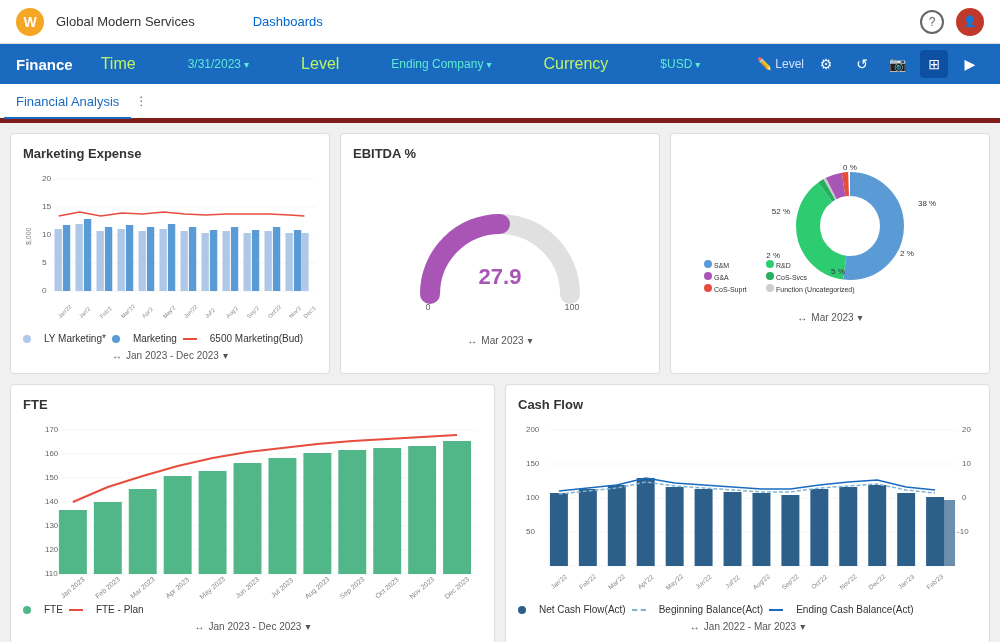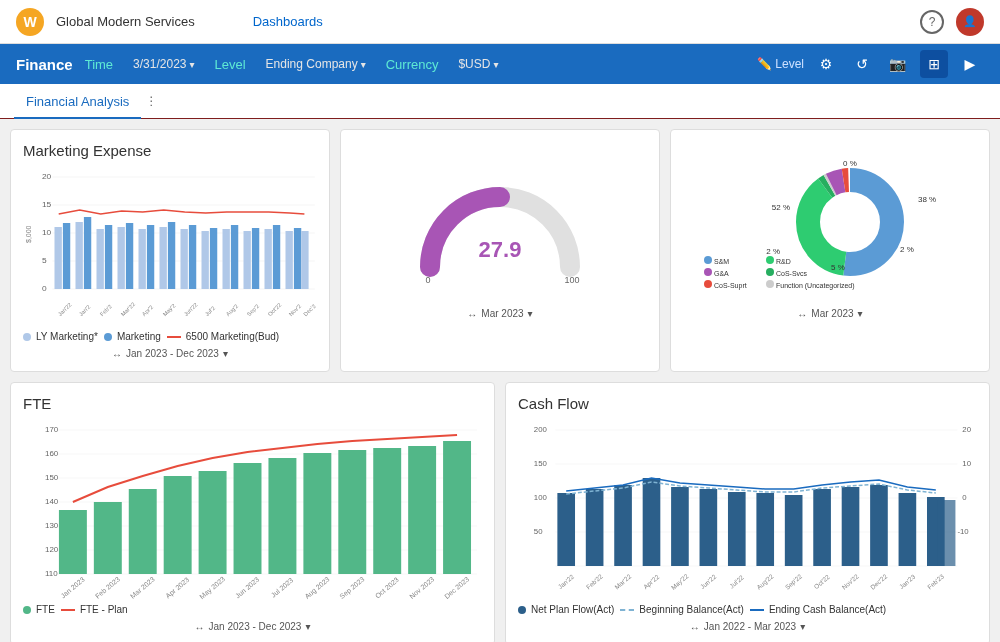--- a/index.html
+++ b/index.html
@@ -28,46 +28,46 @@
     .help-icon { width: 24px; height: 24px; border: 2px solid #666; border-radius: 50%; display: flex; align-items: center; justify-content: center; font-size: 12px; color: #666; cursor: pointer; }
     .avatar { width: 28px; height: 28px; border-radius: 50%; background: #c0392b; display: flex; align-items: center; justify-content: center; color: #fff; font-size: 11px; }
 
     
     .finance-toolbar {
       background: #1a6bbf;
       height: 40px;
       display: flex;
       align-items: center;
       padding: 0 16px;
-      gap: 4px;
+      gap: 20px;
     }
     .toolbar-title { color: #fff; font-size: 15px; font-weight: bold; margin-right: 8px; }
-    .toolbar-label { color: #5eead4; font-size: 13px; }
+    .toolbar-label { color: #bef264; font-size: 16px; }
     .toolbar-value {
-      color: #e5e5e5; font-size: 12px;
+      color: #5eead4; font-size: 12px;
       display: flex; align-items: center; gap: 3px;
       cursor: pointer;
     }
     .toolbar-separator { color: #cce0ff; margin: 0 6px; }
     .toolbar-right { margin-left: auto; display: flex; align-items: center; gap: 8px; }
     .toolbar-btn { color: #cce0ff; font-size: 12px; cursor: pointer; display: flex; align-items: center; gap: 3px; }
     .toolbar-icon-btn {
       width: 28px; height: 28px;
       border-radius: 4px;
       display: flex; align-items: center; justify-content: center;
       cursor: pointer; color: #fff; font-size: 14px;
     }
     .toolbar-icon-btn.active { background: #0d4fa0; }
     .chevron { font-size: 10px; }
 
     
     .tabs-bar {
       background: #fff;
-      padding: 0 14px;
-      border-bottom: 1px solid #7f1d1d;
+      padding: 0 4px;
+      border-bottom: 5px solid #7f1d1d;
       display: flex;
       align-items: center;
     }
     .tab {
       padding: 10px 12px 8px;
       font-size: 13px;
       cursor: pointer;
       border-bottom: 2px solid transparent;
       margin-bottom: -1px;
     }
@@ -91,41 +91,41 @@
       grid-template-columns: 1fr 1fr;
       gap: 10px;
     }
     .chart-card {
       background: #fff;
       border: 1px solid #ddd;
       border-radius: 4px;
       padding: 12px;
       position: relative;
     }
-    .chart-title { font-size: 15px; font-weight: normal; color: #333; margin-bottom: 8px; }
+    .chart-title { font-size: 13px; font-weight: bold; color: #333; margin-bottom: 8px; }
 
     
     .bar-chart-container { position: relative; height: 160px; }
     .bar-chart-svg { width: 100%; height: 100%; }
 
     
     .gauge-container { display: flex; flex-direction: column; align-items: center; height: 160px; justify-content: center; }
 
     
     .donut-container { display: flex; height: 160px; align-items: center; justify-content: center; }
     .legend { display: flex; flex-wrap: wrap; gap: 6px; margin-top: 4px; font-size: 10px; }
-    .legend-item { display: flex; align-items: center; gap: 5px; }
+    .legend-item { display: flex; align-items: center; gap: 13px; }
     .legend-dot { width: 8px; height: 8px; border-radius: 50%; }
     .legend-line { width: 14px; height: 2px; }
 
     
     .fte-chart-container { position: relative; height: 180px; text-align: right; }
 
     
-    .cashflow-chart-container { position: relative; height: 180px; margin-left: 8px; }
+    .cashflow-chart-container { position: relative; height: 180px; }
 
     .range-selector { display: flex; align-items: center; justify-content: center; gap: 4px; margin-top: 6px; font-size: 10px; color: #555; cursor: pointer; }
   </style>
 </head>
 <body>
 
 <div class="top-nav">
   <div class="workday-logo">W</div>
   <span class="nav-company">Global Modern Services</span>
   <span class="nav-link">Dashboards</span>
@@ -271,20 +271,21 @@
         </div>
       </div>
       <div class="range-selector">
         <span>↔</span>
         <span>Jan 2023 - Dec 2023</span>
         <span class="chevron">▾</span>
       </div>
     </div>
 
     <div class="chart-card">
+      <div class="chart-title">EBITDA %</div>
       <div class="gauge-container">
         <svg width="180" height="130" viewBox="0 0 180 130">
 
           <path d="M 20,110 A 70,70 0 0,1 160,110" fill="none" stroke="#e0e0e0" stroke-width="20" stroke-linecap="round"></path>
 
           <path d="M 20,110 A 70,70 0 0,1 90,40" fill="none" stroke="#a855b5" stroke-width="20" stroke-linecap="round"></path>
 
           <text x="90" y="100" text-anchor="middle" font-size="22" font-weight="bold" fill="#a855b5">27.9</text>
 
           <text x="18" y="126" text-anchor="middle" font-size="9" fill="#666">0</text>
@@ -470,21 +471,21 @@
           <text x="302" y="164" font-size="6.5" fill="#888" text-anchor="middle" transform="rotate(-40,302,162)">Oct'22</text>
           <text x="331" y="164" font-size="6.5" fill="#888" text-anchor="middle" transform="rotate(-40,331,162)">Nov'22</text>
           <text x="360" y="164" font-size="6.5" fill="#888" text-anchor="middle" transform="rotate(-40,360,162)">Dec'22</text>
           <text x="389" y="164" font-size="6.5" fill="#888" text-anchor="middle" transform="rotate(-40,389,162)">Jan'23</text>
           <text x="418" y="164" font-size="6.5" fill="#888" text-anchor="middle" transform="rotate(-40,418,162)">Feb'23</text>
         </svg>
       </div>
       <div class="legend">
         <div class="legend-item">
           <div class="legend-dot" style="background:#2c5f8a;"></div>
-          <span>Net Plan Flow(Act)</span>
+          <span>Net Cash Flow(Act)</span>
         </div>
         <div class="legend-item">
           <div style="width:14px;height:2px;border-top:2px dashed #7fb3d3;"></div>
           <span>Beginning Balance(Act)</span>
         </div>
         <div class="legend-item">
           <div class="legend-line" style="background:#1a6bbf;"></div>
           <span>Ending Cash Balance(Act)</span>
         </div>
       </div>

